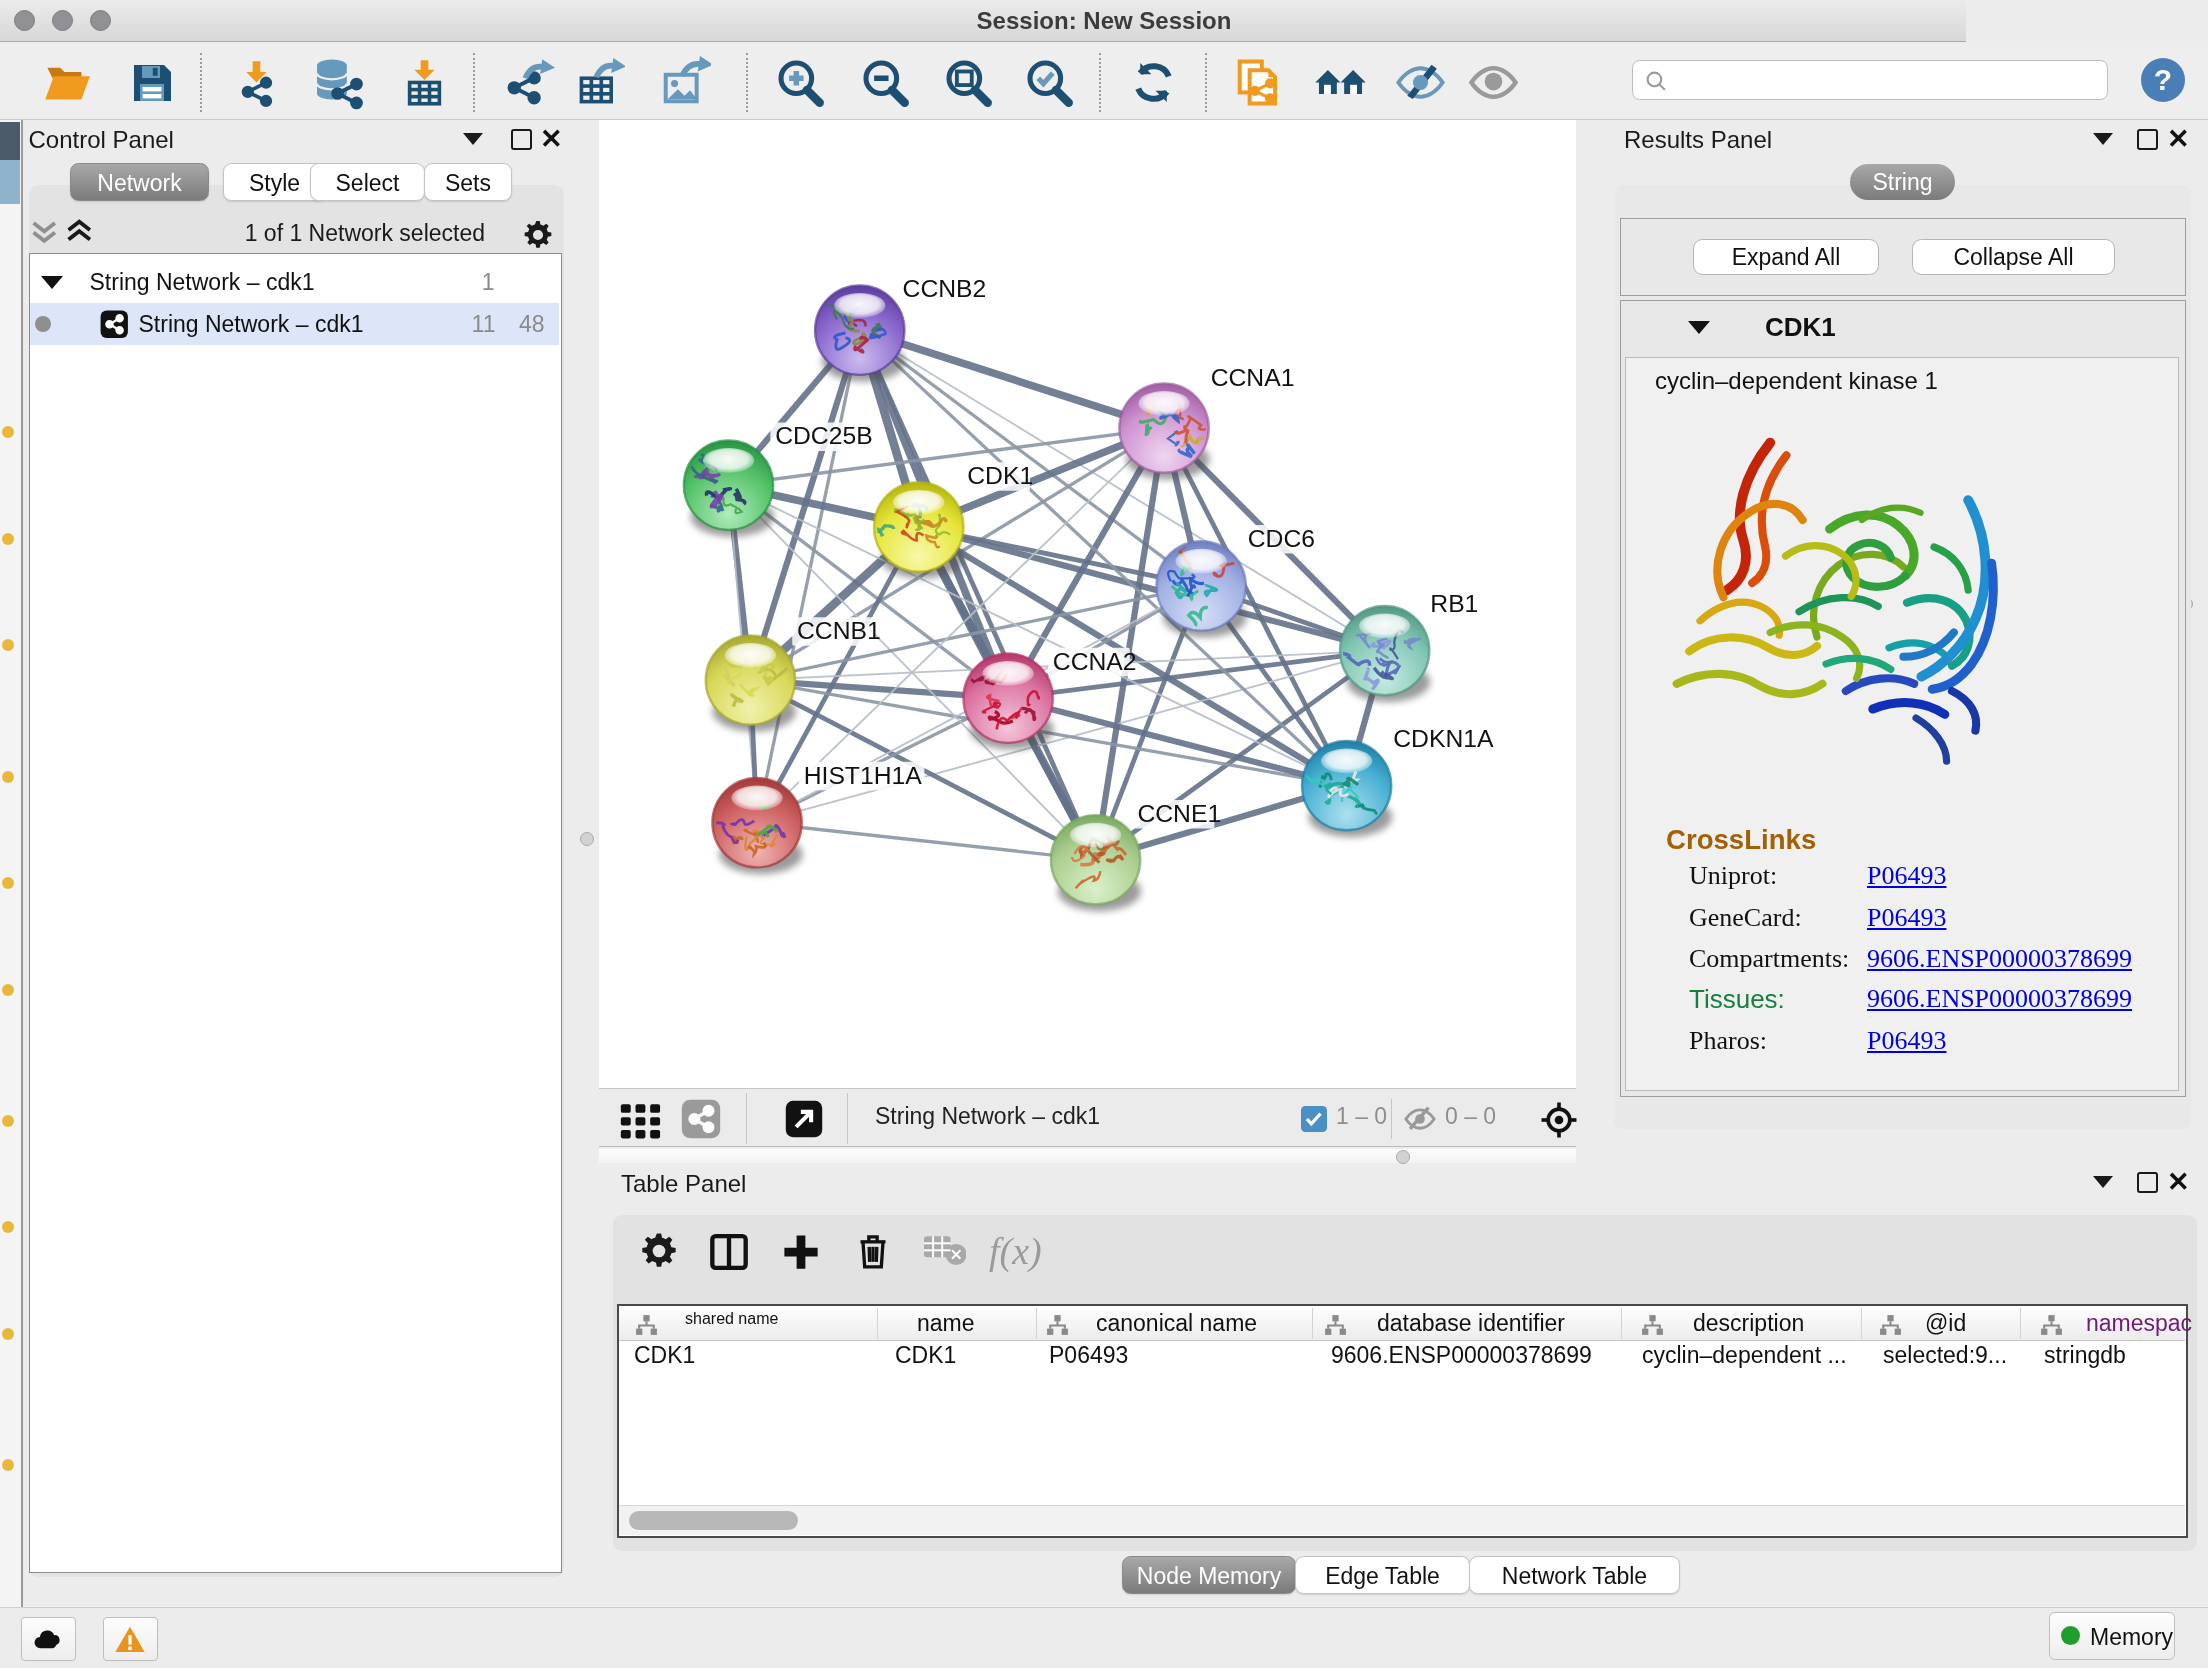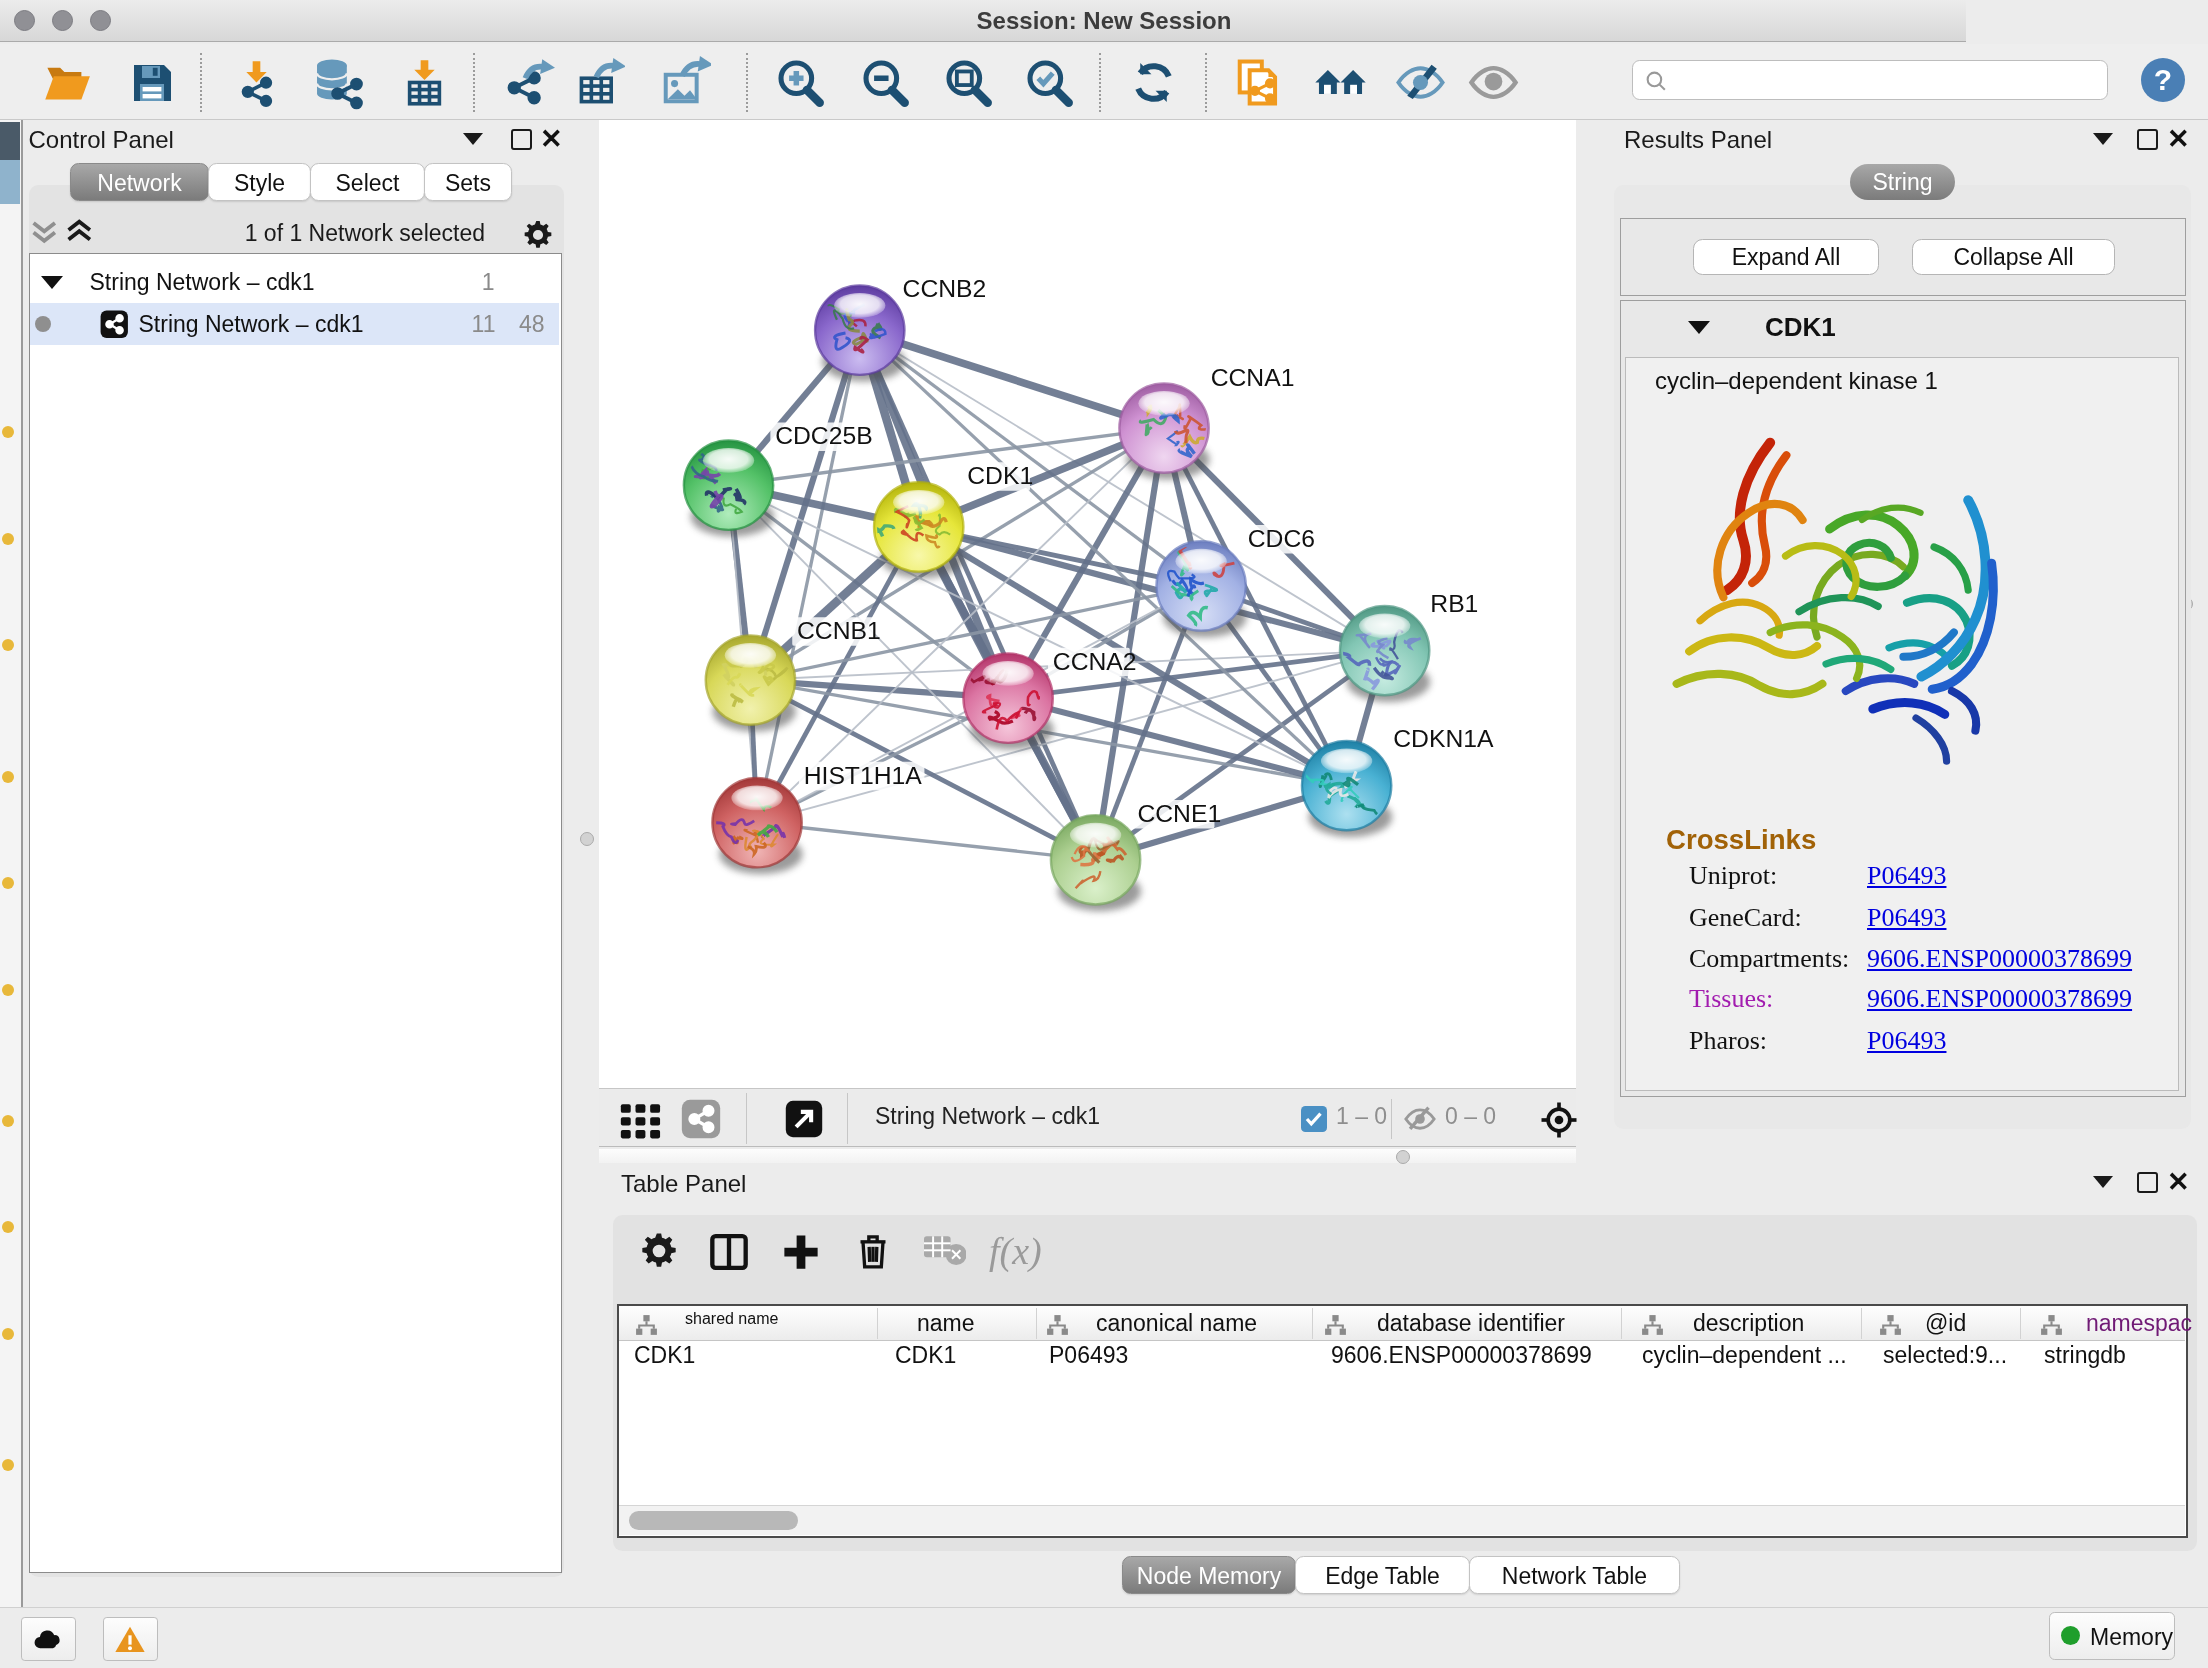--- a/index.html
+++ b/index.html
@@ -198,21 +198,21 @@
     <div class="abs" style="left:1.9px;top:1339px;width:12.4px;height:12.4px;border-radius:50%;background:#e8b83a"></div>
 </div>
 
 <div class="abs pt" style="left:28.5px;top:126px">Control Panel</div>
 <div class="abs tri" style="left:463px;top:133px"></div>
 <div class="abs sq" style="left:511px;top:129px"></div>
 <div class="abs xx" style="left:540px;top:129px">✕</div>
 
 <div class="abs" style="left:28.5px;top:185px;width:535px;height:1392px;background:#e3e3e3;border-radius:9.5px"></div>
 <div class="abs tabbtn tabsel" style="left:70px;top:163px;width:139px;line-height:38px">Network</div>
-<div class="abs tabbtn" style="left:208px;top:163px;width:103px;line-height:38px">Style</div>
+<div class="abs tabbtn" style="left:223px;top:163px;width:103px;line-height:38px">Style</div>
 <div class="abs tabbtn" style="left:310px;top:163px;width:115px;line-height:38px">Select</div>
 <div class="abs tabbtn" style="left:424px;top:163px;width:88px;line-height:38px">Sets</div>
 
 <svg class="abs" style="left:30px;top:217px" width="28.5" height="28.5" viewBox="0 0 24 24">
     <g fill="none" stroke="#8f8f8f" stroke-width="3.2">
       <path d="M3 5 L12 12 L21 5"></path>
       <path d="M3 13 L12 20 L21 13"></path>
     </g>
   </svg>
 <svg class="abs" style="left:65px;top:217px" width="28.5" height="28.5" viewBox="0 0 24 24">
@@ -718,21 +718,21 @@
     <path d="M 210 270 C 235 260 262 262 282 276" fill="none" stroke="#20a878" stroke-width="8" stroke-linecap="round"></path>
     <path d="M 352 235 C 338 252 318 262 296 262" fill="none" stroke="#2078c8" stroke-width="9" stroke-linecap="round"></path>
   </svg>
 <div class="abs" style="left:1666px;top:824px;font-family:Liberation Sans, sans-serif;font-size:27.6px;font-weight:bold;color:#a16207">CrossLinks</div>
 <div class="abs" style="left:1689px;top:861px;font-family:'Liberation Serif',serif;font-size:26px;color:#111">Uniprot:</div>
 <div class="abs" style="left:1867px;top:861px;font-family:'Liberation Serif',serif;font-size:26px;color:#0000e0;text-decoration:underline">P06493</div>
 <div class="abs" style="left:1689px;top:903px;font-family:'Liberation Serif',serif;font-size:26px;color:#111">GeneCard:</div>
 <div class="abs" style="left:1867px;top:903px;font-family:'Liberation Serif',serif;font-size:26px;color:#0000e0;text-decoration:underline">P06493</div>
 <div class="abs" style="left:1689px;top:944px;font-family:'Liberation Serif',serif;font-size:26px;color:#111">Compartments:</div>
 <div class="abs" style="left:1867px;top:944px;font-family:'Liberation Serif',serif;font-size:26px;color:#0000e0;text-decoration:underline">9606.ENSP00000378699</div>
-<div class="abs" style="left:1689px;top:984px;font-family:Liberation Serif, serif;font-size:26px;color:#a21caf">Tissues:</div>
+<div class="abs" style="left:1689px;top:984px;font-family:Liberation Sans, sans-serif;font-size:26px;color:#15803d">Tissues:</div>
 <div class="abs" style="left:1867px;top:984px;font-family:'Liberation Serif',serif;font-size:26px;color:#0000e0;text-decoration:underline">9606.ENSP00000378699</div>
 <div class="abs" style="left:1689px;top:1026px;font-family:'Liberation Serif',serif;font-size:26px;color:#111">Pharos:</div>
 <div class="abs" style="left:1867px;top:1026px;font-family:'Liberation Serif',serif;font-size:26px;color:#0000e0;text-decoration:underline">P06493</div>
 
 <div class="abs pt" style="left:621px;top:1170px">Table Panel</div>
 <div class="abs tri" style="left:2093px;top:1176px"></div>
 <div class="abs sq" style="left:2137px;top:1172px"></div>
 <div class="abs xx" style="left:2167px;top:1172px">✕</div>
 
 <div class="abs" style="left:613px;top:1215px;width:1584px;height:336px;background:#e2e2e2;border-radius:9.5px"></div>

